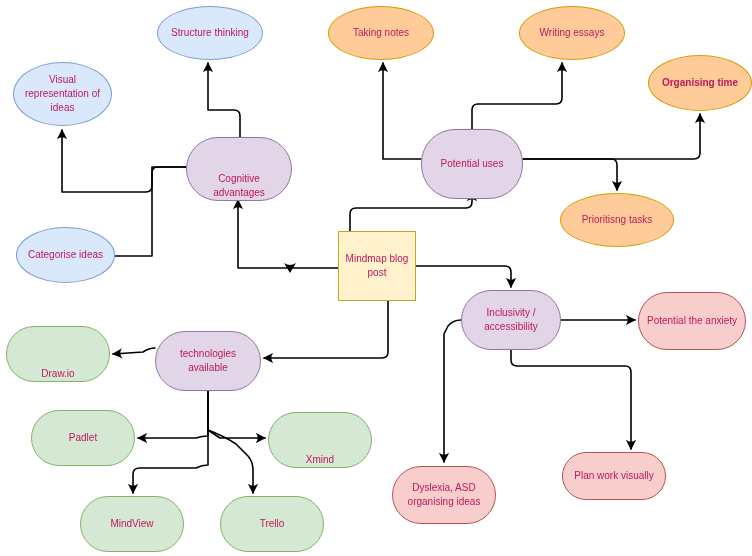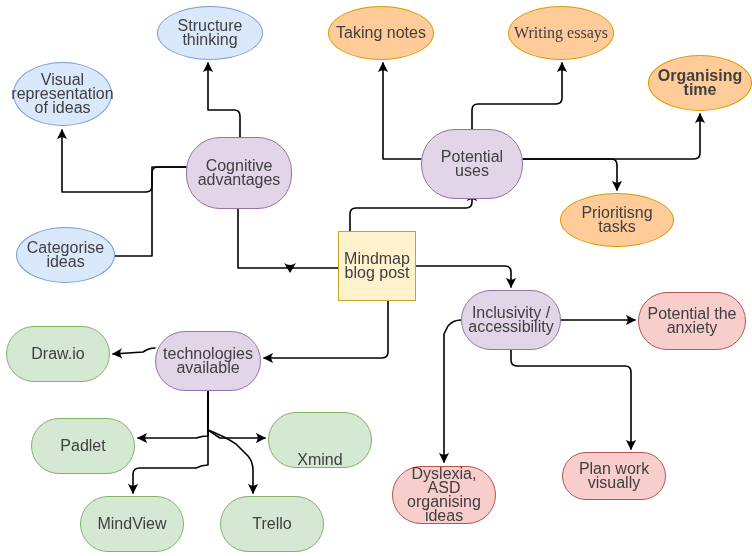--- a/index.html
+++ b/index.html
@@ -25,23 +25,23 @@
     width: 752px;
     height: 556px;
   }
   .node {
     position: absolute;
     box-sizing: border-box;
     display: flex;
     align-items: center;
     justify-content: center;
     text-align: center;
-    font-size: 16px;
+    font-size: 10px;
     line-height: 14px;
-    color: #404040;
+    color: #be185d;
     border-width: 1.6px;
     border-style: solid;
     z-index: 5;
   }
   .node span { display: block; padding: 0 4px; }
   .ellipse { border-radius: 50% / 50%; }
   .rounded { border-radius: 34px; }
   .rect { border-radius: 0; }
   .c-blue   { background: #dae8fc; border-color: #7b9dd0; }
   .c-purple { background: #e1d5e7; border-color: #9673a6; }
@@ -80,21 +80,21 @@
         <path d="M 561 320 L 635 320" marker-end="url(#arrow)"></path>
         <path d="M 461 320 Q 453 320 448 326 L 444 334 L 444 462" marker-end="url(#arrow)"></path>
         <path d="M 511 350 L 511 360 Q 511 366 517 366 L 625 366 Q 631 366 631 372 L 631 449" marker-end="url(#arrow)"></path>
         <path d="M 284 263 L 290 273 L 296 263 Q 290 267 284 263 z" fill="#000000" stroke="none"></path>
       </g>
   </svg>
   <div id="node-layer">
       <div class="node rect c-yellow" style="left: 338px; top: 231px; width: 78px; height: 70px;">
         <span>Mindmap blog post</span>
       </div>
-      <div class="node rounded c-purple" style="left: 186px; top: 137px; width: 106px; height: 72px;">
+      <div class="node rounded c-purple" style="left: 186px; top: 137px; width: 106px; height: 64px; align-items: flex-end;">
         <span>Cognitive advantages</span>
       </div>
       <div class="node rounded c-purple" style="left: 421px; top: 129px; width: 102px; height: 70px; text-align: center;">
         <span>Potential uses</span>
       </div>
       <div class="node rounded c-purple" style="left: 155px; top: 331px; width: 106px; height: 60px;">
         <span>technologies available</span>
       </div>
       <div class="node rounded c-purple" style="left: 461px; top: 290px; width: 100px; height: 60px;">
         <span>Inclusivity / accessibility</span>
@@ -104,33 +104,33 @@
       </div>
       <div class="node ellipse c-blue" style="left: 13px; top: 62px; width: 99px; height: 64px;">
         <span>Visual representation of ideas</span>
       </div>
       <div class="node ellipse c-blue" style="left: 16px; top: 227px; width: 99px; height: 56px;">
         <span>Categorise ideas</span>
       </div>
       <div class="node ellipse c-orange" style="left: 328px; top: 6px; width: 106px; height: 54px;">
         <span>Taking notes</span>
       </div>
-      <div class="node ellipse c-orange" style="left: 508px; top: 6px; width: 106px; height: 54px; font-family: Liberation Serif, serif;">
+      <div class="node ellipse c-orange" style="left: 519px; top: 6px; width: 106px; height: 54px;">
         <span>Writing essays</span>
       </div>
       <div class="node ellipse c-orange" style="left: 648px; top: 55px; width: 104px; height: 56px; font-weight: bold;">
         <span>Organising time</span>
       </div>
       <div class="node ellipse c-orange" style="left: 560px; top: 193px; width: 114px; height: 54px;">
         <span>Prioritisng tasks</span>
       </div>
-      <div class="node rounded c-green" style="left: 6px; top: 326px; width: 104px; height: 56px;">
+      <div class="node rounded c-green" style="left: 6px; top: 326px; width: 104px; height: 56px; align-items: flex-end;">
         <span>Draw.io</span>
       </div>
-      <div class="node rounded c-green" style="left: 31px; top: 410px; width: 104px; height: 56px; margin-top: 8px;">
+      <div class="node rounded c-green" style="left: 31px; top: 410px; width: 104px; height: 56px;">
         <span>Padlet</span>
       </div>
       <div class="node rounded c-green" style="left: 268px; top: 412px; width: 104px; height: 56px; align-items: flex-end;">
         <span>Xmind</span>
       </div>
       <div class="node rounded c-green" style="left: 80px; top: 496px; width: 104px; height: 56px;">
         <span>MindView</span>
       </div>
       <div class="node rounded c-green" style="left: 220px; top: 496px; width: 104px; height: 56px;">
         <span>Trello</span>

